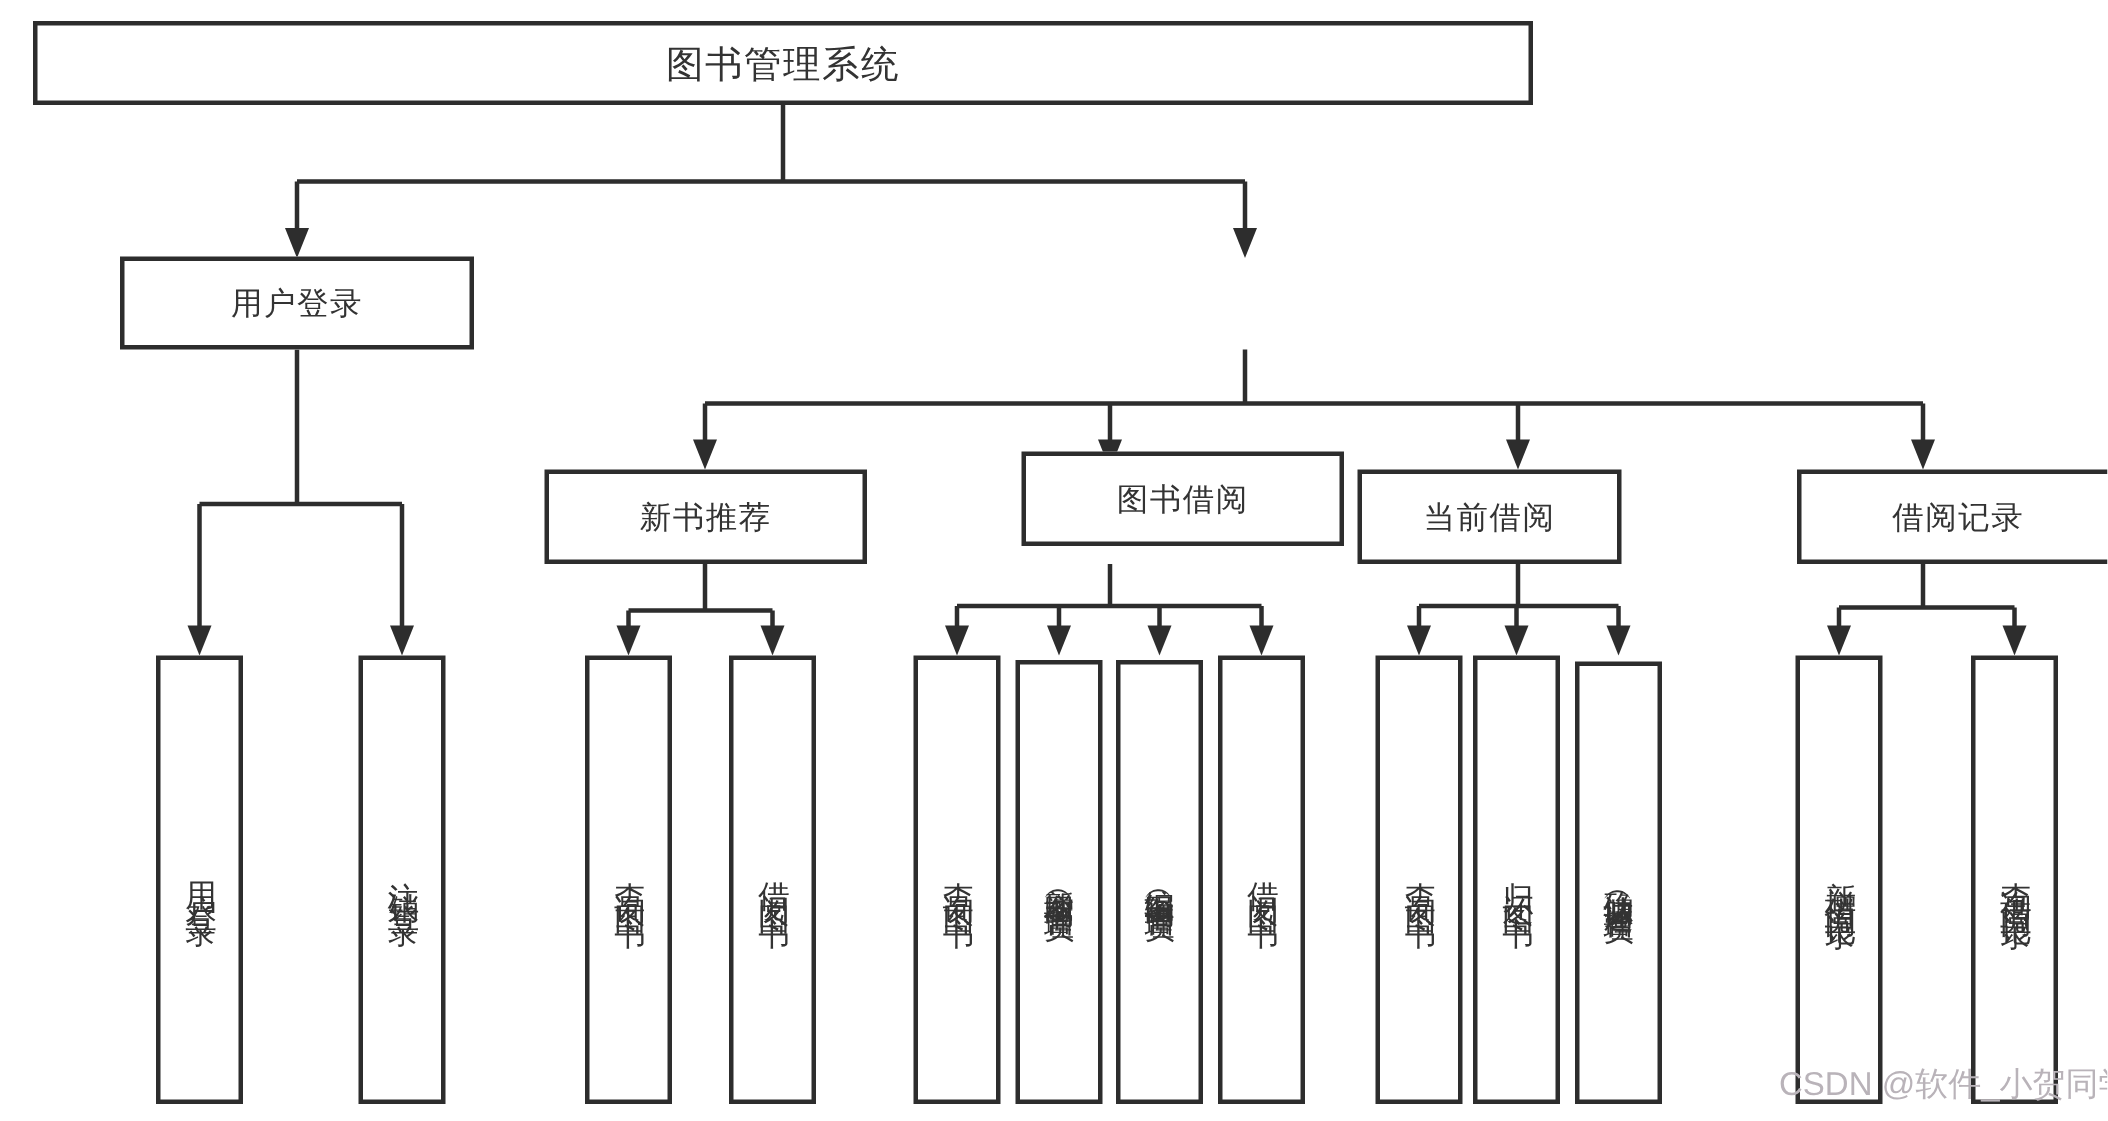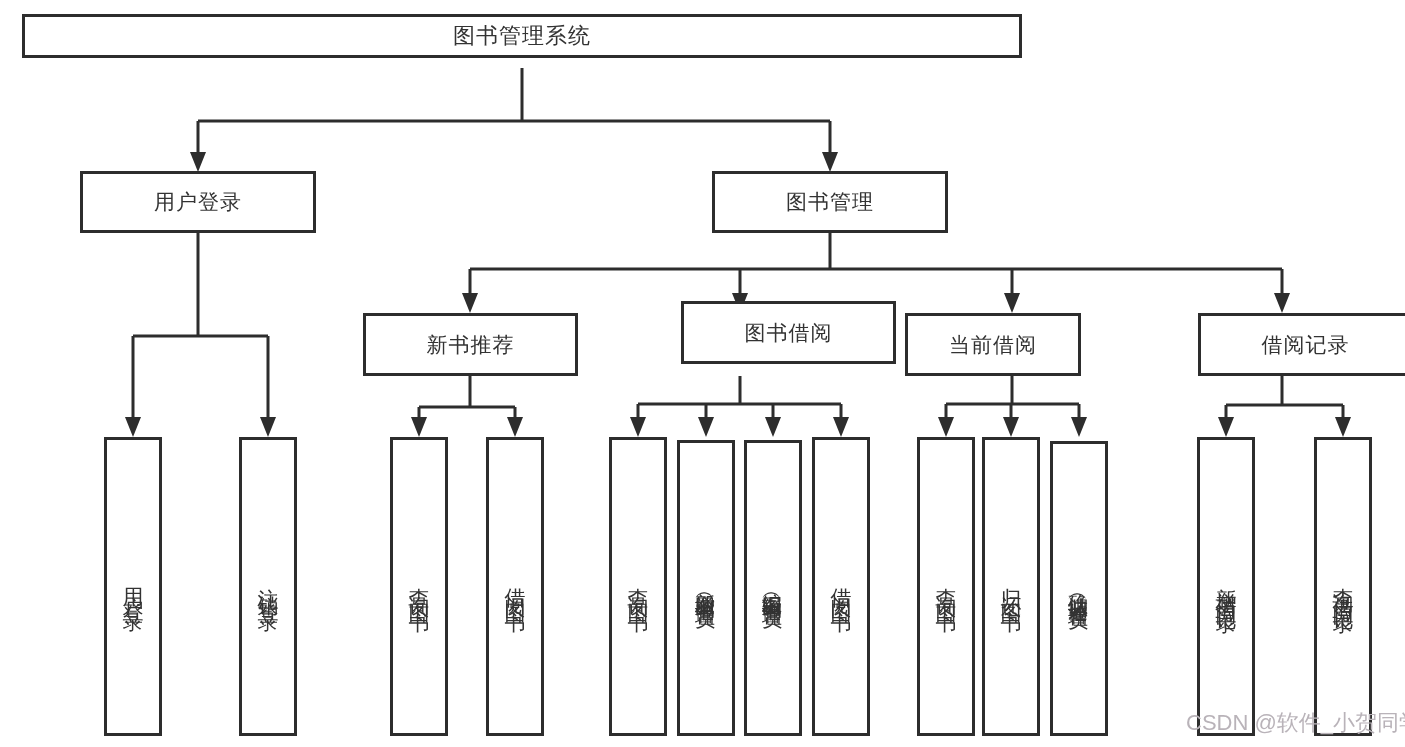--- a/index.html
+++ b/index.html
@@ -109,24 +109,23 @@
     <polygon points="698,417 714,417 706,437"></polygon>
     <polygon points="765,417 781,417 773,437"></polygon>
     <polygon points="833,417 849,417 841,437"></polygon>
     <polygon points="938,417 954,417 946,437"></polygon>
     <polygon points="1003,417 1019,417 1011,437"></polygon>
     <polygon points="1071,417 1087,417 1079,437"></polygon>
     <polygon points="1218,417 1234,417 1226,437"></polygon>
     <polygon points="1335,417 1351,417 1343,437"></polygon>
   </svg>
 
-  <div class="hbox" style="left:22px; top:14px; width:1000px; height:44px; font-size:22px;">图书管理系统</div>
+  <div class="hbox" style="left:22px; top:14px; width:1000px; height:56px; font-size:25px;">图书管理系统</div>
 
   <div class="hbox" style="left:80px; top:171px; width:236px; height:62px;">用户登录</div>
-  <div class="hbox" style="left:712px; top:171px; width:236px; height:62px;">图书管理</div>
 
   <div class="hbox" style="left:363px; top:313px; width:215px; height:63px;font-family:Liberation Serif, serif;">新书推荐</div>
   <div class="hbox" style="left:633px; top:301px; width:215px; height:63px;margin-left:48px;">图书借阅</div>
   <div class="hbox" style="left:905px; top:313px; width:176px; height:63px;">当前借阅</div>
   <div class="hbox" style="left:1198px; top:313px; width:215px; height:63px;">借阅记录</div>
 
   <div class="vbox" style="left:104px;">
     <span class="vtext">用户登录</span>
   </div>
   <div class="vbox" style="left:239px;">

